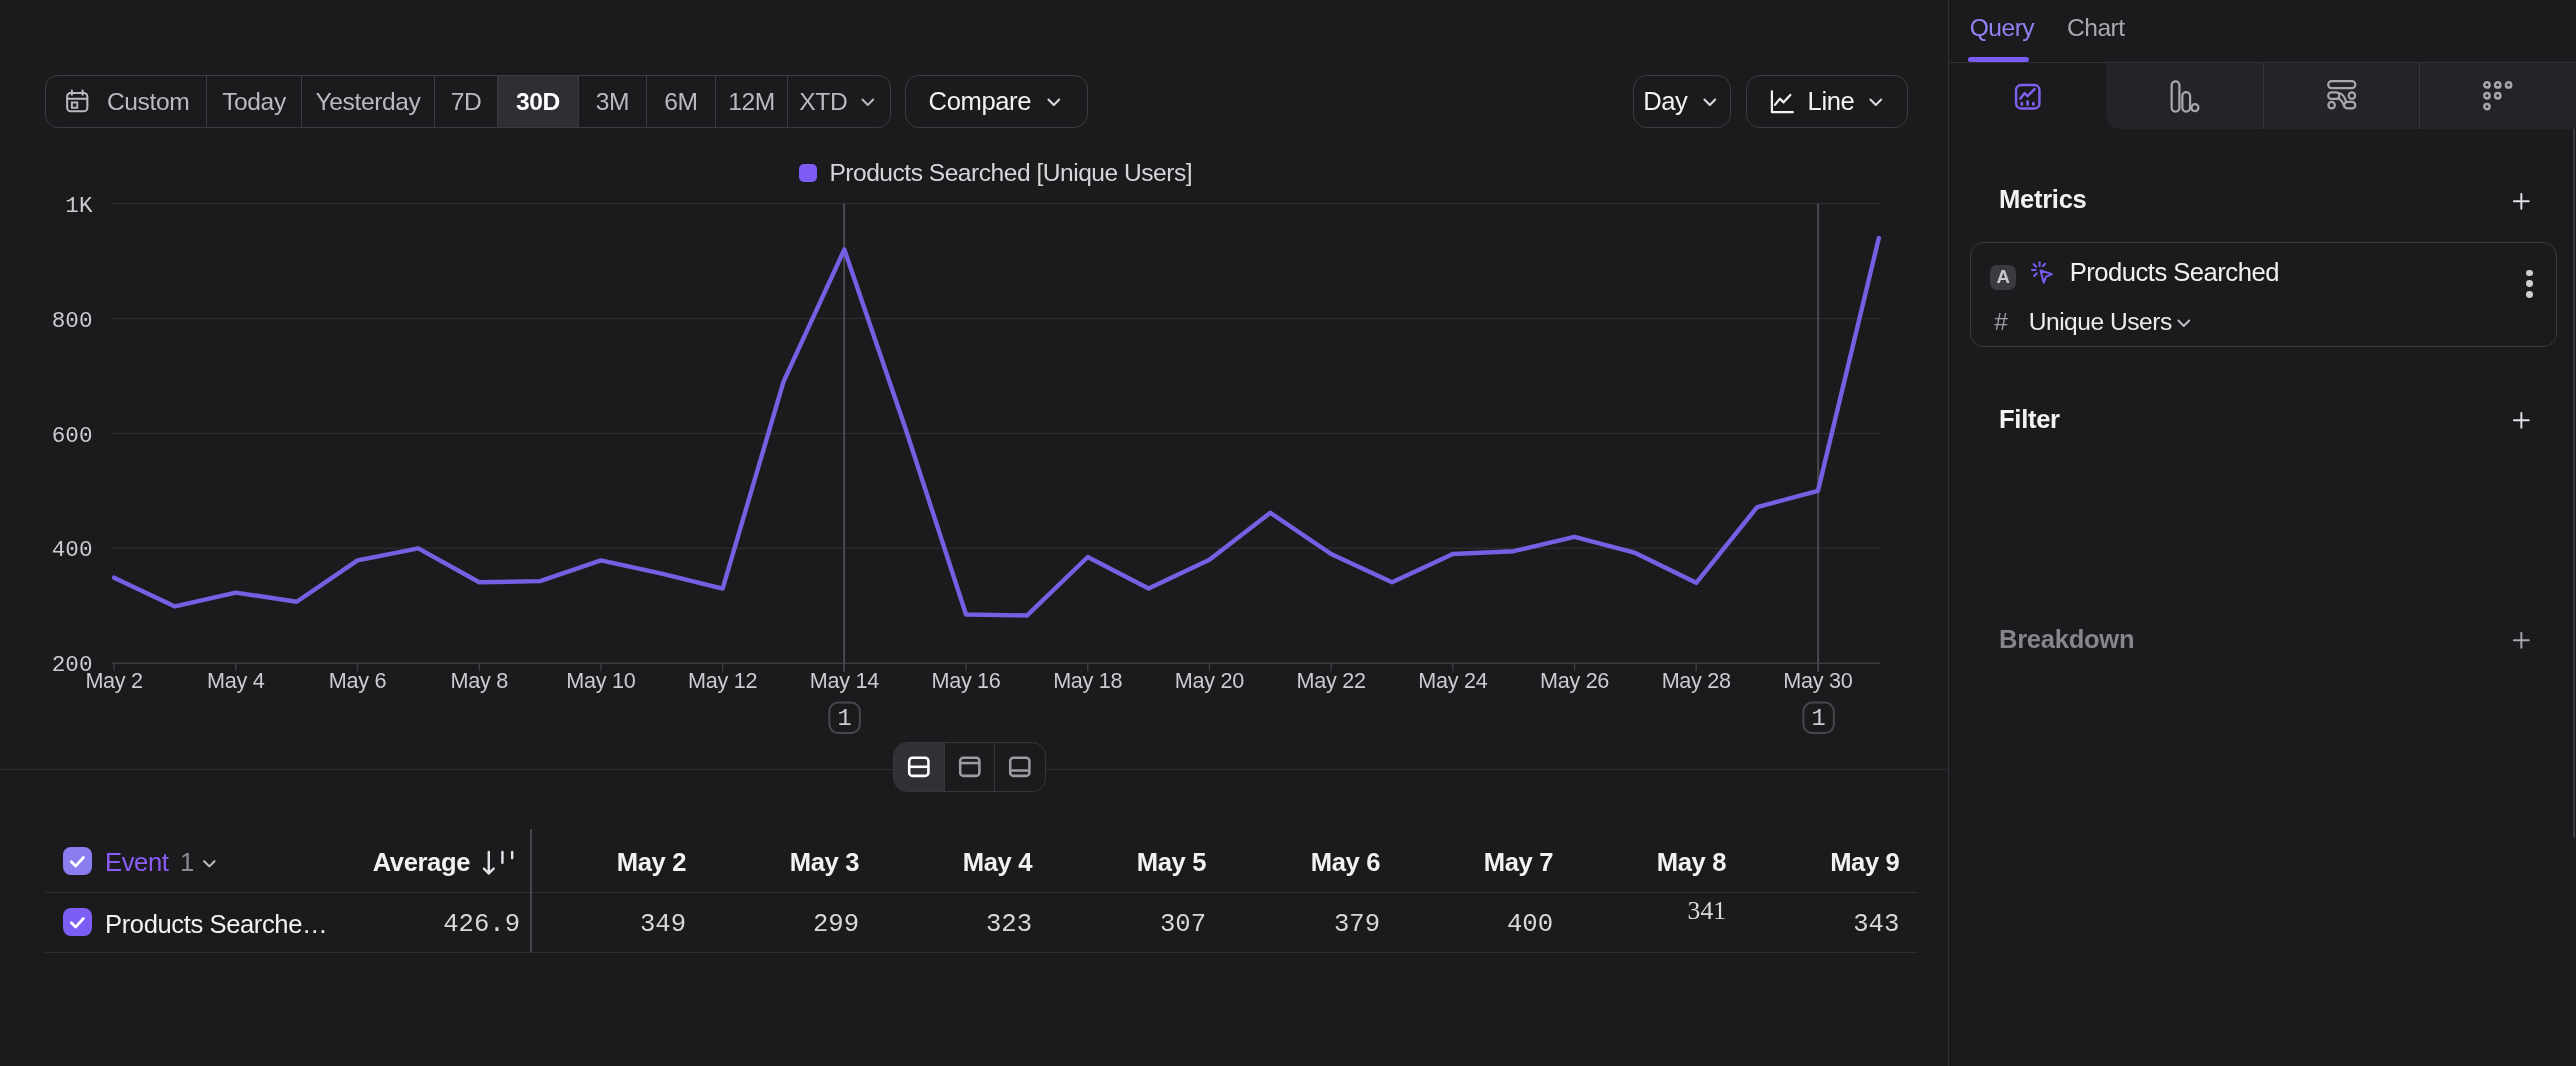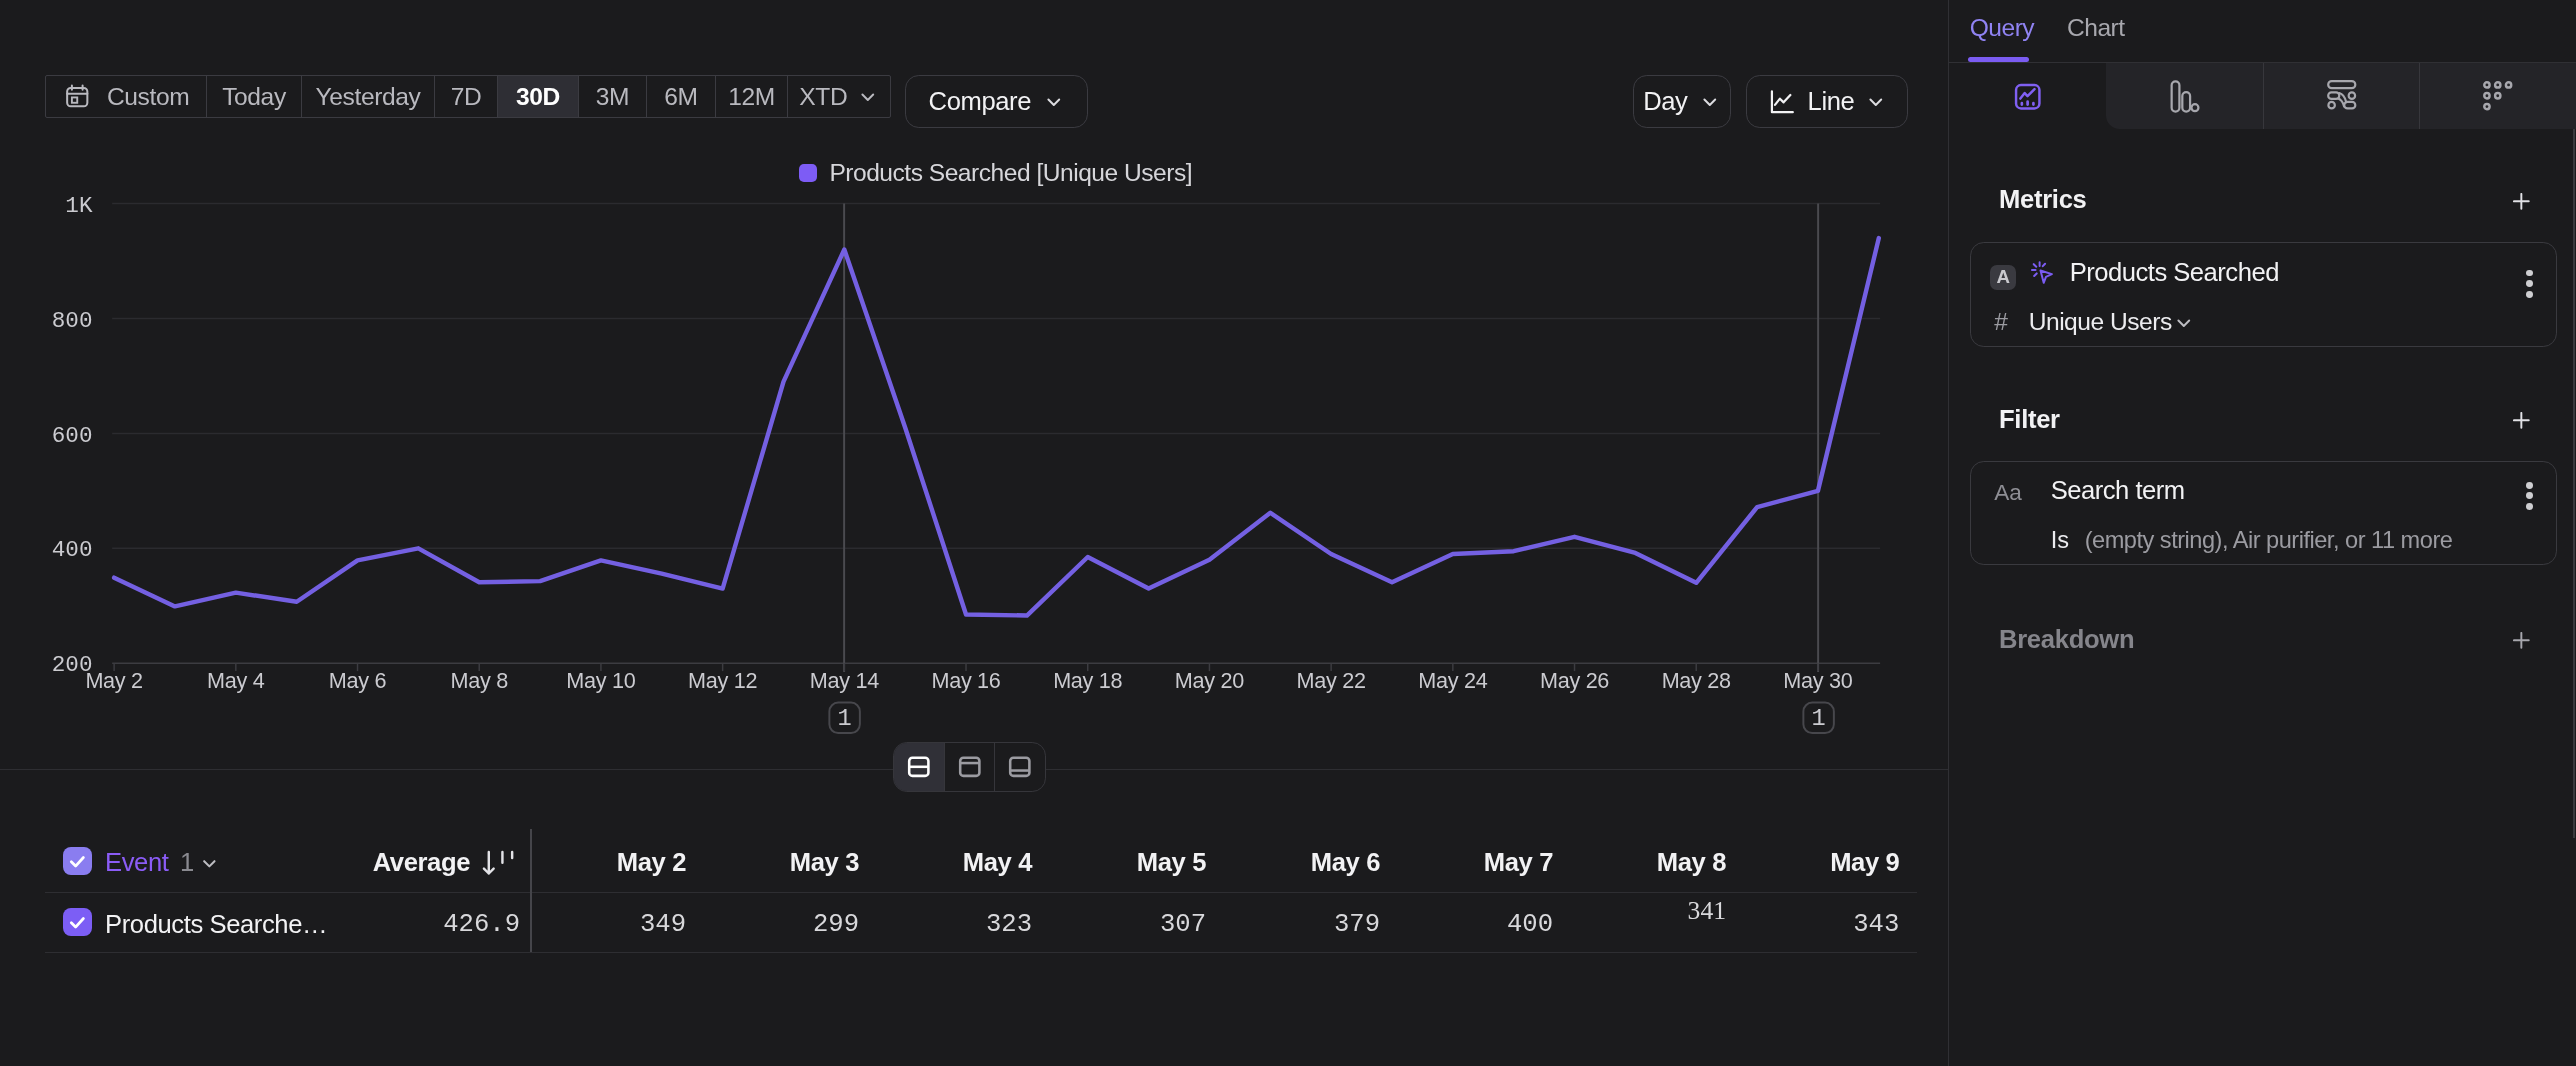--- a/index.html
+++ b/index.html
@@ -4,23 +4,23 @@
 <style>
 * { margin:0; padding:0; box-sizing:border-box; }
 html,body { width:2576px; height:1067px; background:#1b1b1d; overflow:hidden;
   font-family:"Liberation Sans", sans-serif; }
 .abs { position:absolute; }
 #main { position:absolute; left:0; top:0; width:1948px; height:1067px; }
 #sidebar { position:absolute; left:1948px; top:0; width:628px; height:1067px;
   border-left:1px solid #303034; }
 
 .seg {
-  position:absolute; left:45px; top:75px; height:43px;
+  position:absolute; left:45px; top:75px; height:53px;
   display:flex; align-items:stretch;
-  border:1px solid #3b3b41; border-radius:2px; overflow:hidden;
+  border:1px solid #3b3b41; border-radius:13px; overflow:hidden;
 }
 .seg .s {
   display:flex; align-items:center; justify-content:center;
   color:#b9b9bf; font-size:24.6px; letter-spacing:-0.4px;
   border-right:1px solid #3b3b41;
 }
 .seg .s:last-child { border-right:none; }
 .seg .sel { background:#2e2e34; color:#fff; font-weight:700; }
 .btn {
   position:absolute; top:75px; height:53px; border:1px solid #3b3b41;
@@ -293,30 +293,19 @@
     <div style="position:absolute;left:58px;top:65px;color:#ececef;font-size:24.6px;letter-spacing:-0.5px;">Unique Users</div>
     <svg style="position:absolute;left:202px;top:69px;" class="chev" viewBox="0 0 24 24" fill="none" stroke="#bdbdc2" stroke-width="2.2" stroke-linecap="round" stroke-linejoin="round">
         <path d="M6 9.5 L12 15.5 L18 9.5"></path>
       </svg>
   </div>
 
   <div class="shead" style="top:405px;">Filter</div>
   <svg class="plus" style="top:412px;" viewBox="0 0 18 18" stroke="#e2e2e6" stroke-width="2.1" stroke-linecap="round">
       <path d="M9 1 V17 M1 9 H17"></path>
     </svg>
-  <div class="scard" style="top:461px;height:104px;">
-    <div style="position:absolute;left:23.6px;top:17.7px;color:#8e8e94;font-size:22.6px;">Aa</div>
-    <div style="position:absolute;left:80px;top:13.8px;color:#f2f2f4;font-size:25.6px;letter-spacing:-0.5px;font-weight:500;">Search term</div>
-    <div class="dots3" style="top:19.7px;">
-        <i></i>
-        <i></i>
-        <i></i>
-      </div>
-    <div style="position:absolute;left:80px;top:65px;color:#ececef;font-size:23.6px;">Is</div>
-    <div style="position:absolute;left:114px;top:65px;color:#9b9ba1;font-size:23.6px;letter-spacing:-0.5px;">(empty string), Air purifier, or 11 more</div>
-  </div>
 
   <div class="shead" style="top:625px;color:#85858b;">Breakdown</div>
   <svg class="plus" style="top:632px;" viewBox="0 0 18 18" stroke="#a7a7ad" stroke-width="2.1" stroke-linecap="round">
       <path d="M9 1 V17 M1 9 H17"></path>
     </svg>
 </div>
 
 
 </body></html>

